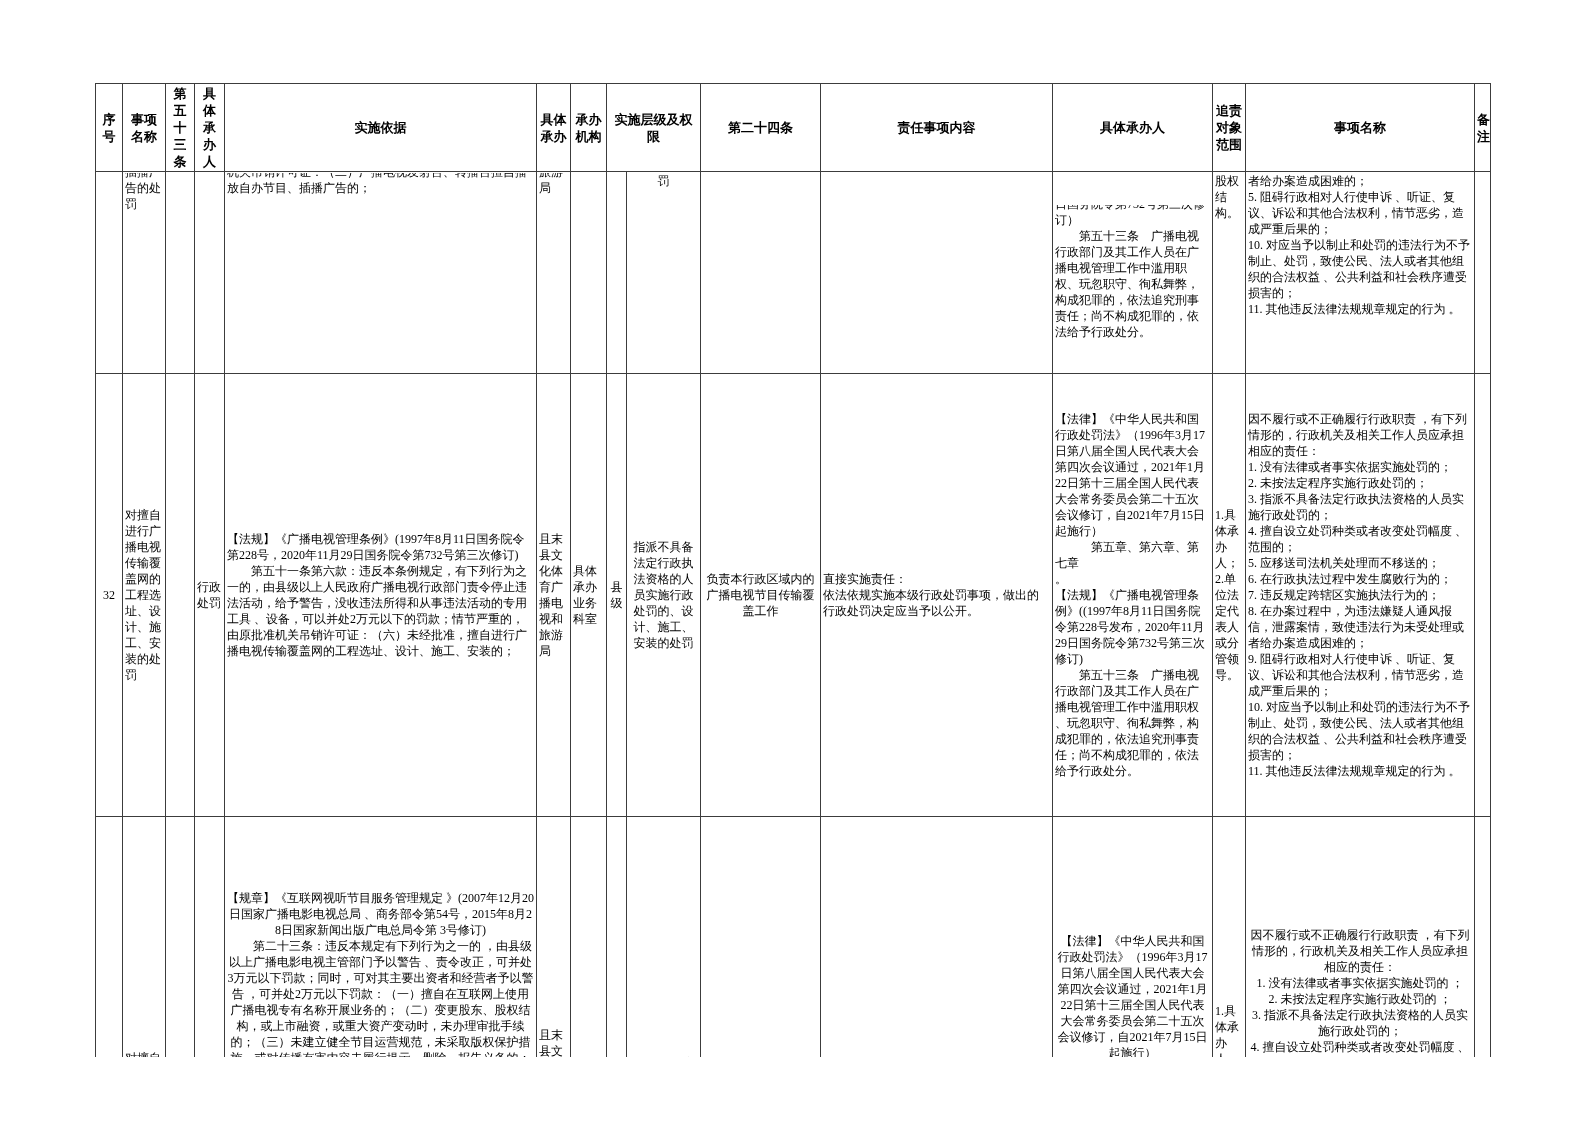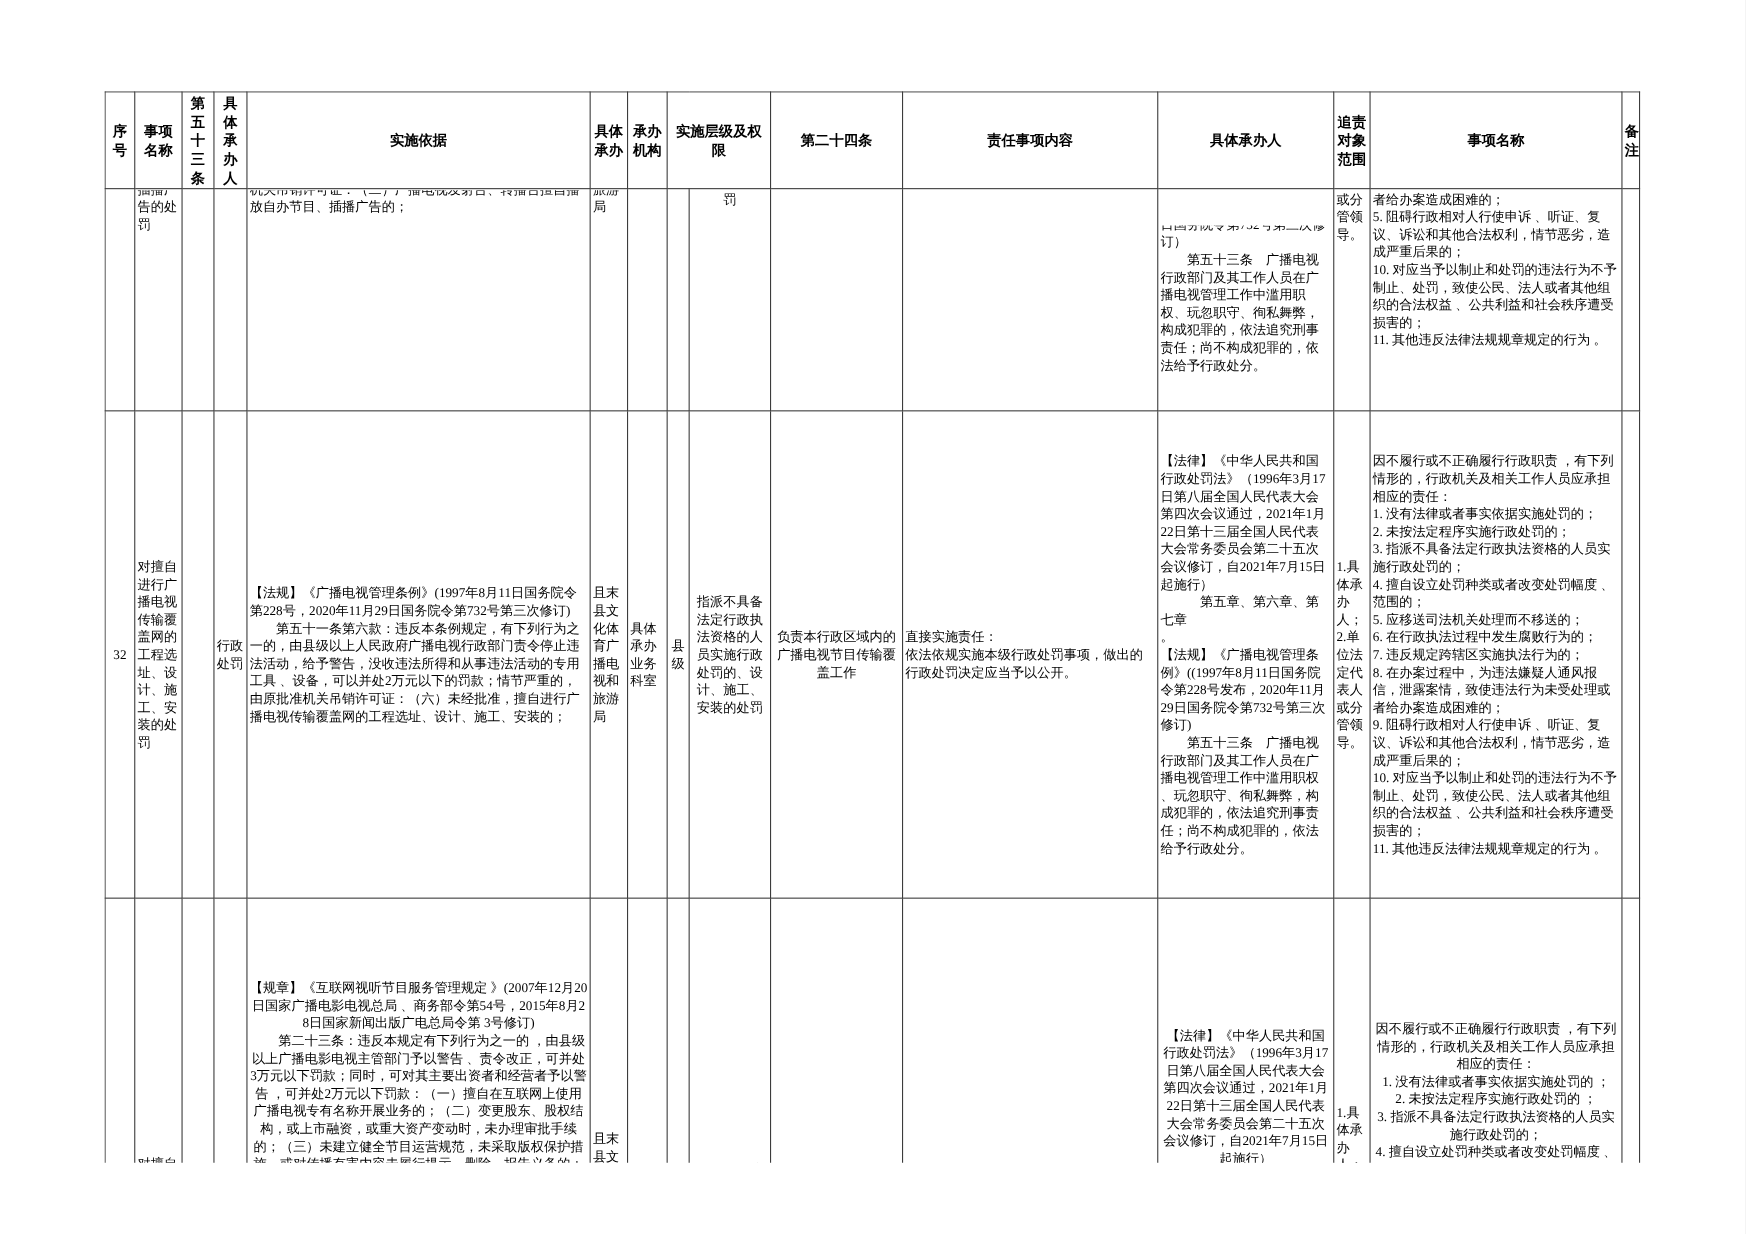--- a/index.html
+++ b/index.html
@@ -87,21 +87,21 @@
         </td>
         <td class="vtop"></td>
         <td class="vtop"></td>
         <td class="vtop tc">罚</td>
         <td class="vtop"></td>
         <td class="vtop"></td>
         <td class="vtop tl pre">
           <div class="cut"><div class="pre">日国务院令第732号第三次修订）
 　　第五十三条　广播电视行政部门及其工作人员在广播电视管理工作中滥用职权、玩忽职守、徇私舞弊，构成犯罪的，依法追究刑事责任；尚不构成犯罪的，依法给予行政处分。</div></div>
         </td>
-        <td class="vtop tl">或分管领导。</td>
+        <td class="vtop tl">股权结构。</td>
         <td class="vtop tl pre">者给办案造成困难的；
 5. 阻碍行政相对人行使申诉 、听证、复议、诉讼和其他合法权利，情节恶劣，造成严重后果的；
 10. 对应当予以制止和处罚的违法行为不予制止、处罚，致使公民、法人或者其他组织的合法权益 、公共利益和社会秩序遭受损害的；
 11. 其他违反法律法规规章规定的行为 。</td>
         <td class="vtop"></td>
       </tr>
 
       <tr class="tr-32">
         <td class="tc">32</td>
         <td class="tl">对擅自进行广播电视传输覆盖网的工程选址、设计、施工、安装的处罚</td>

